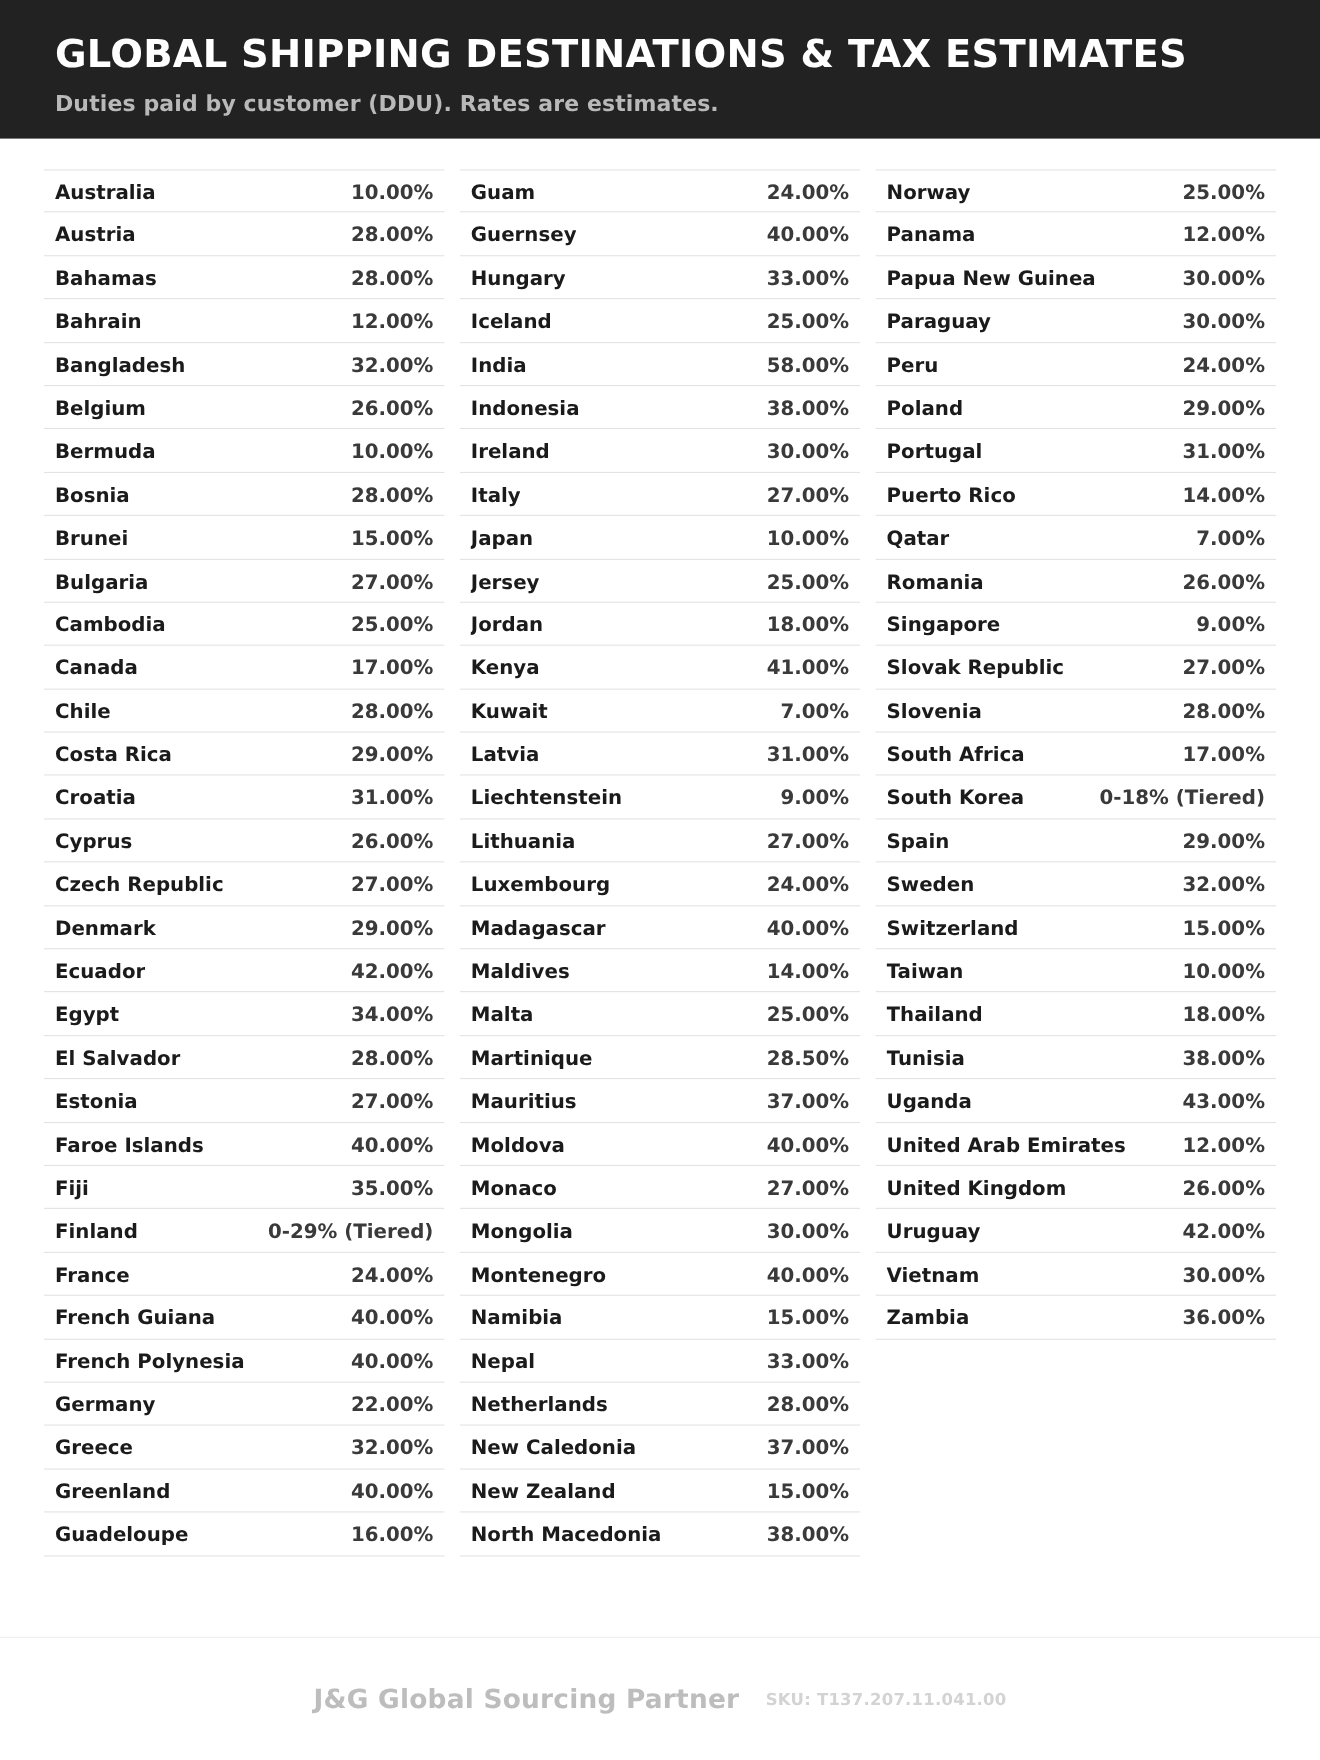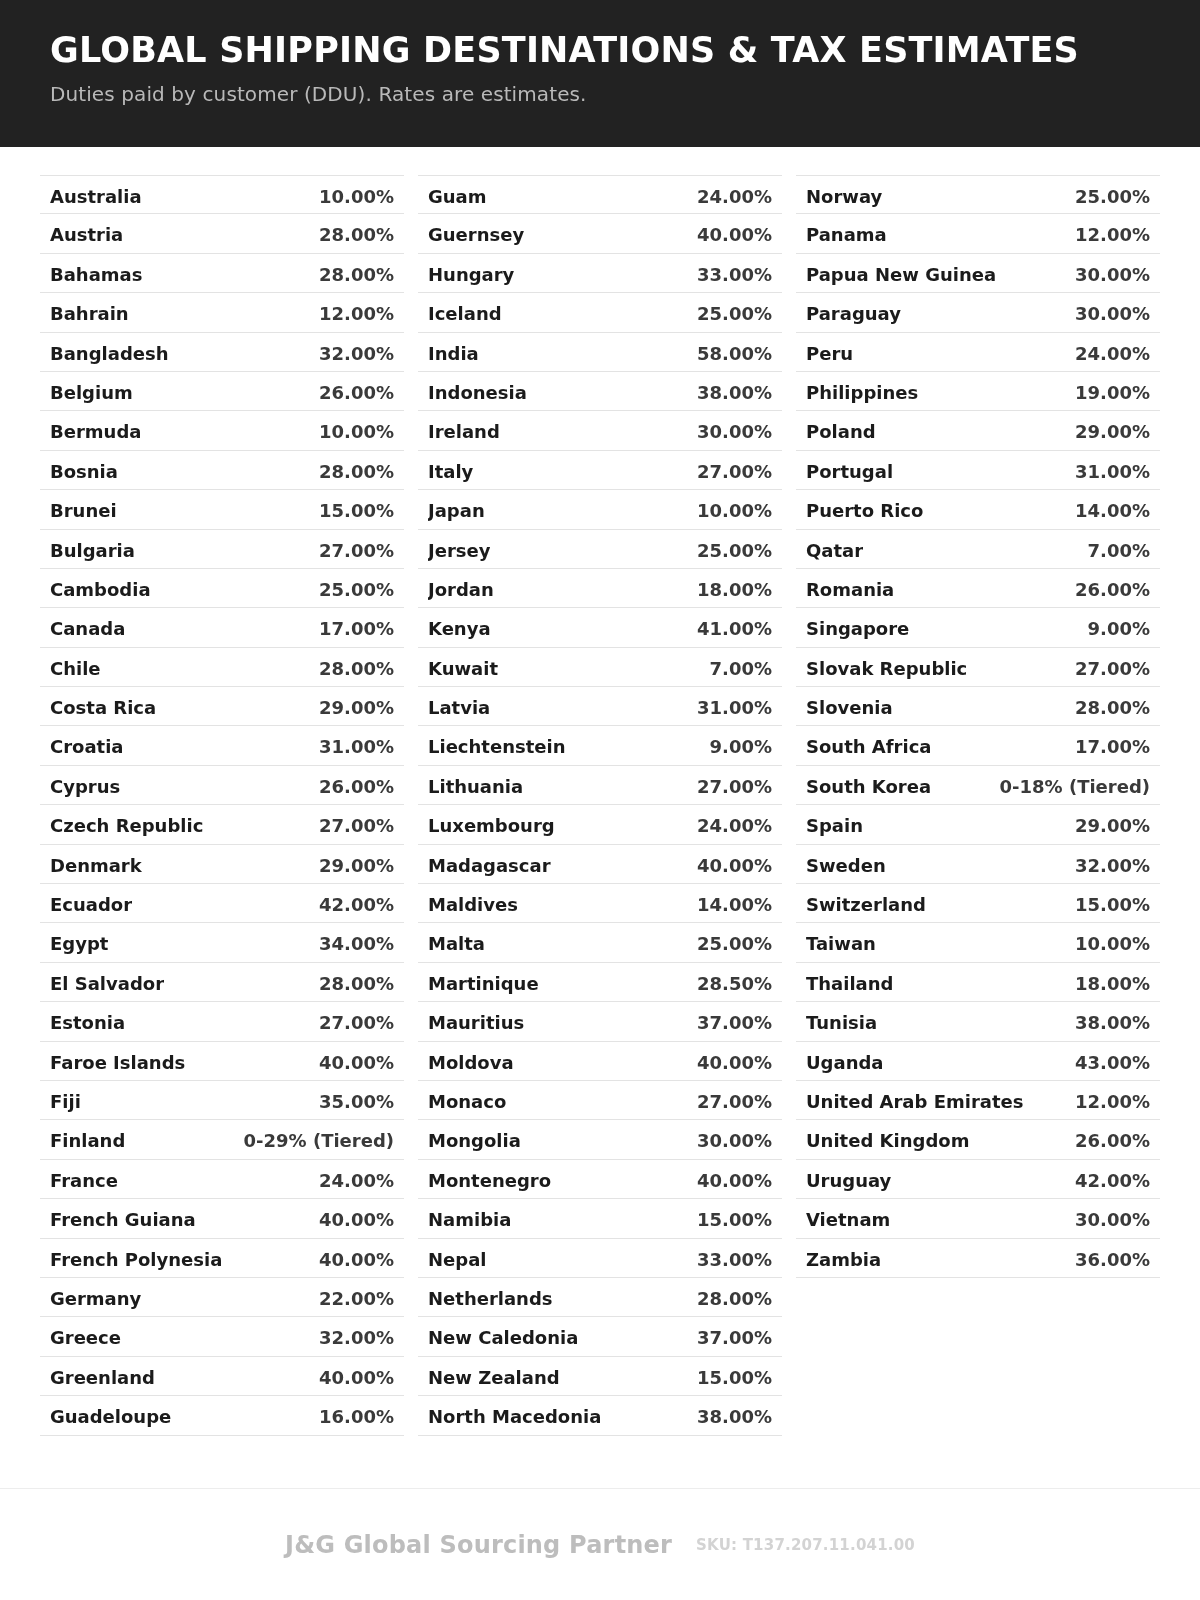--- a/index.html
+++ b/index.html
@@ -16,34 +16,34 @@
   .page {
     position: relative;
     width: 1200px;
     height: 1600px;
     box-sizing: border-box;
   }
   .header {
     background: #222222;
     padding: 30px 50px 42px 50px;
     box-sizing: border-box;
-    height: 147px;
+    height: 126px;
   }
   .header-title {
     color: #ffffff;
     font-size: 35px;
     font-weight: bold;
     letter-spacing: 0.2px;
     line-height: 1.15;
     margin: 0 0 12px 0;
   }
   .header-sub {
     color: #b9b9b9;
     font-size: 20px;
-    font-weight: normal;
+    font-weight: bold;
     margin: 0;
     letter-spacing: 0.1px;
   }
   .content {
     padding: 28px 40px 0 40px;
     box-sizing: border-box;
   }
   .columns {
     display: flex;
     gap: 14px;
@@ -394,24 +394,20 @@
           </div>
           <div class="row">
             <span class="country">Paraguay</span>
             <span class="rate">30.00%</span>
           </div>
           <div class="row">
             <span class="country">Peru</span>
             <span class="rate">24.00%</span>
           </div>
           <div class="row">
-            <span class="country">Philippines</span>
-            <span class="rate">19.00%</span>
-          </div>
-          <div class="row">
             <span class="country">Poland</span>
             <span class="rate">29.00%</span>
           </div>
           <div class="row">
             <span class="country">Portugal</span>
             <span class="rate">31.00%</span>
           </div>
           <div class="row">
             <span class="country">Puerto Rico</span>
             <span class="rate">14.00%</span>

